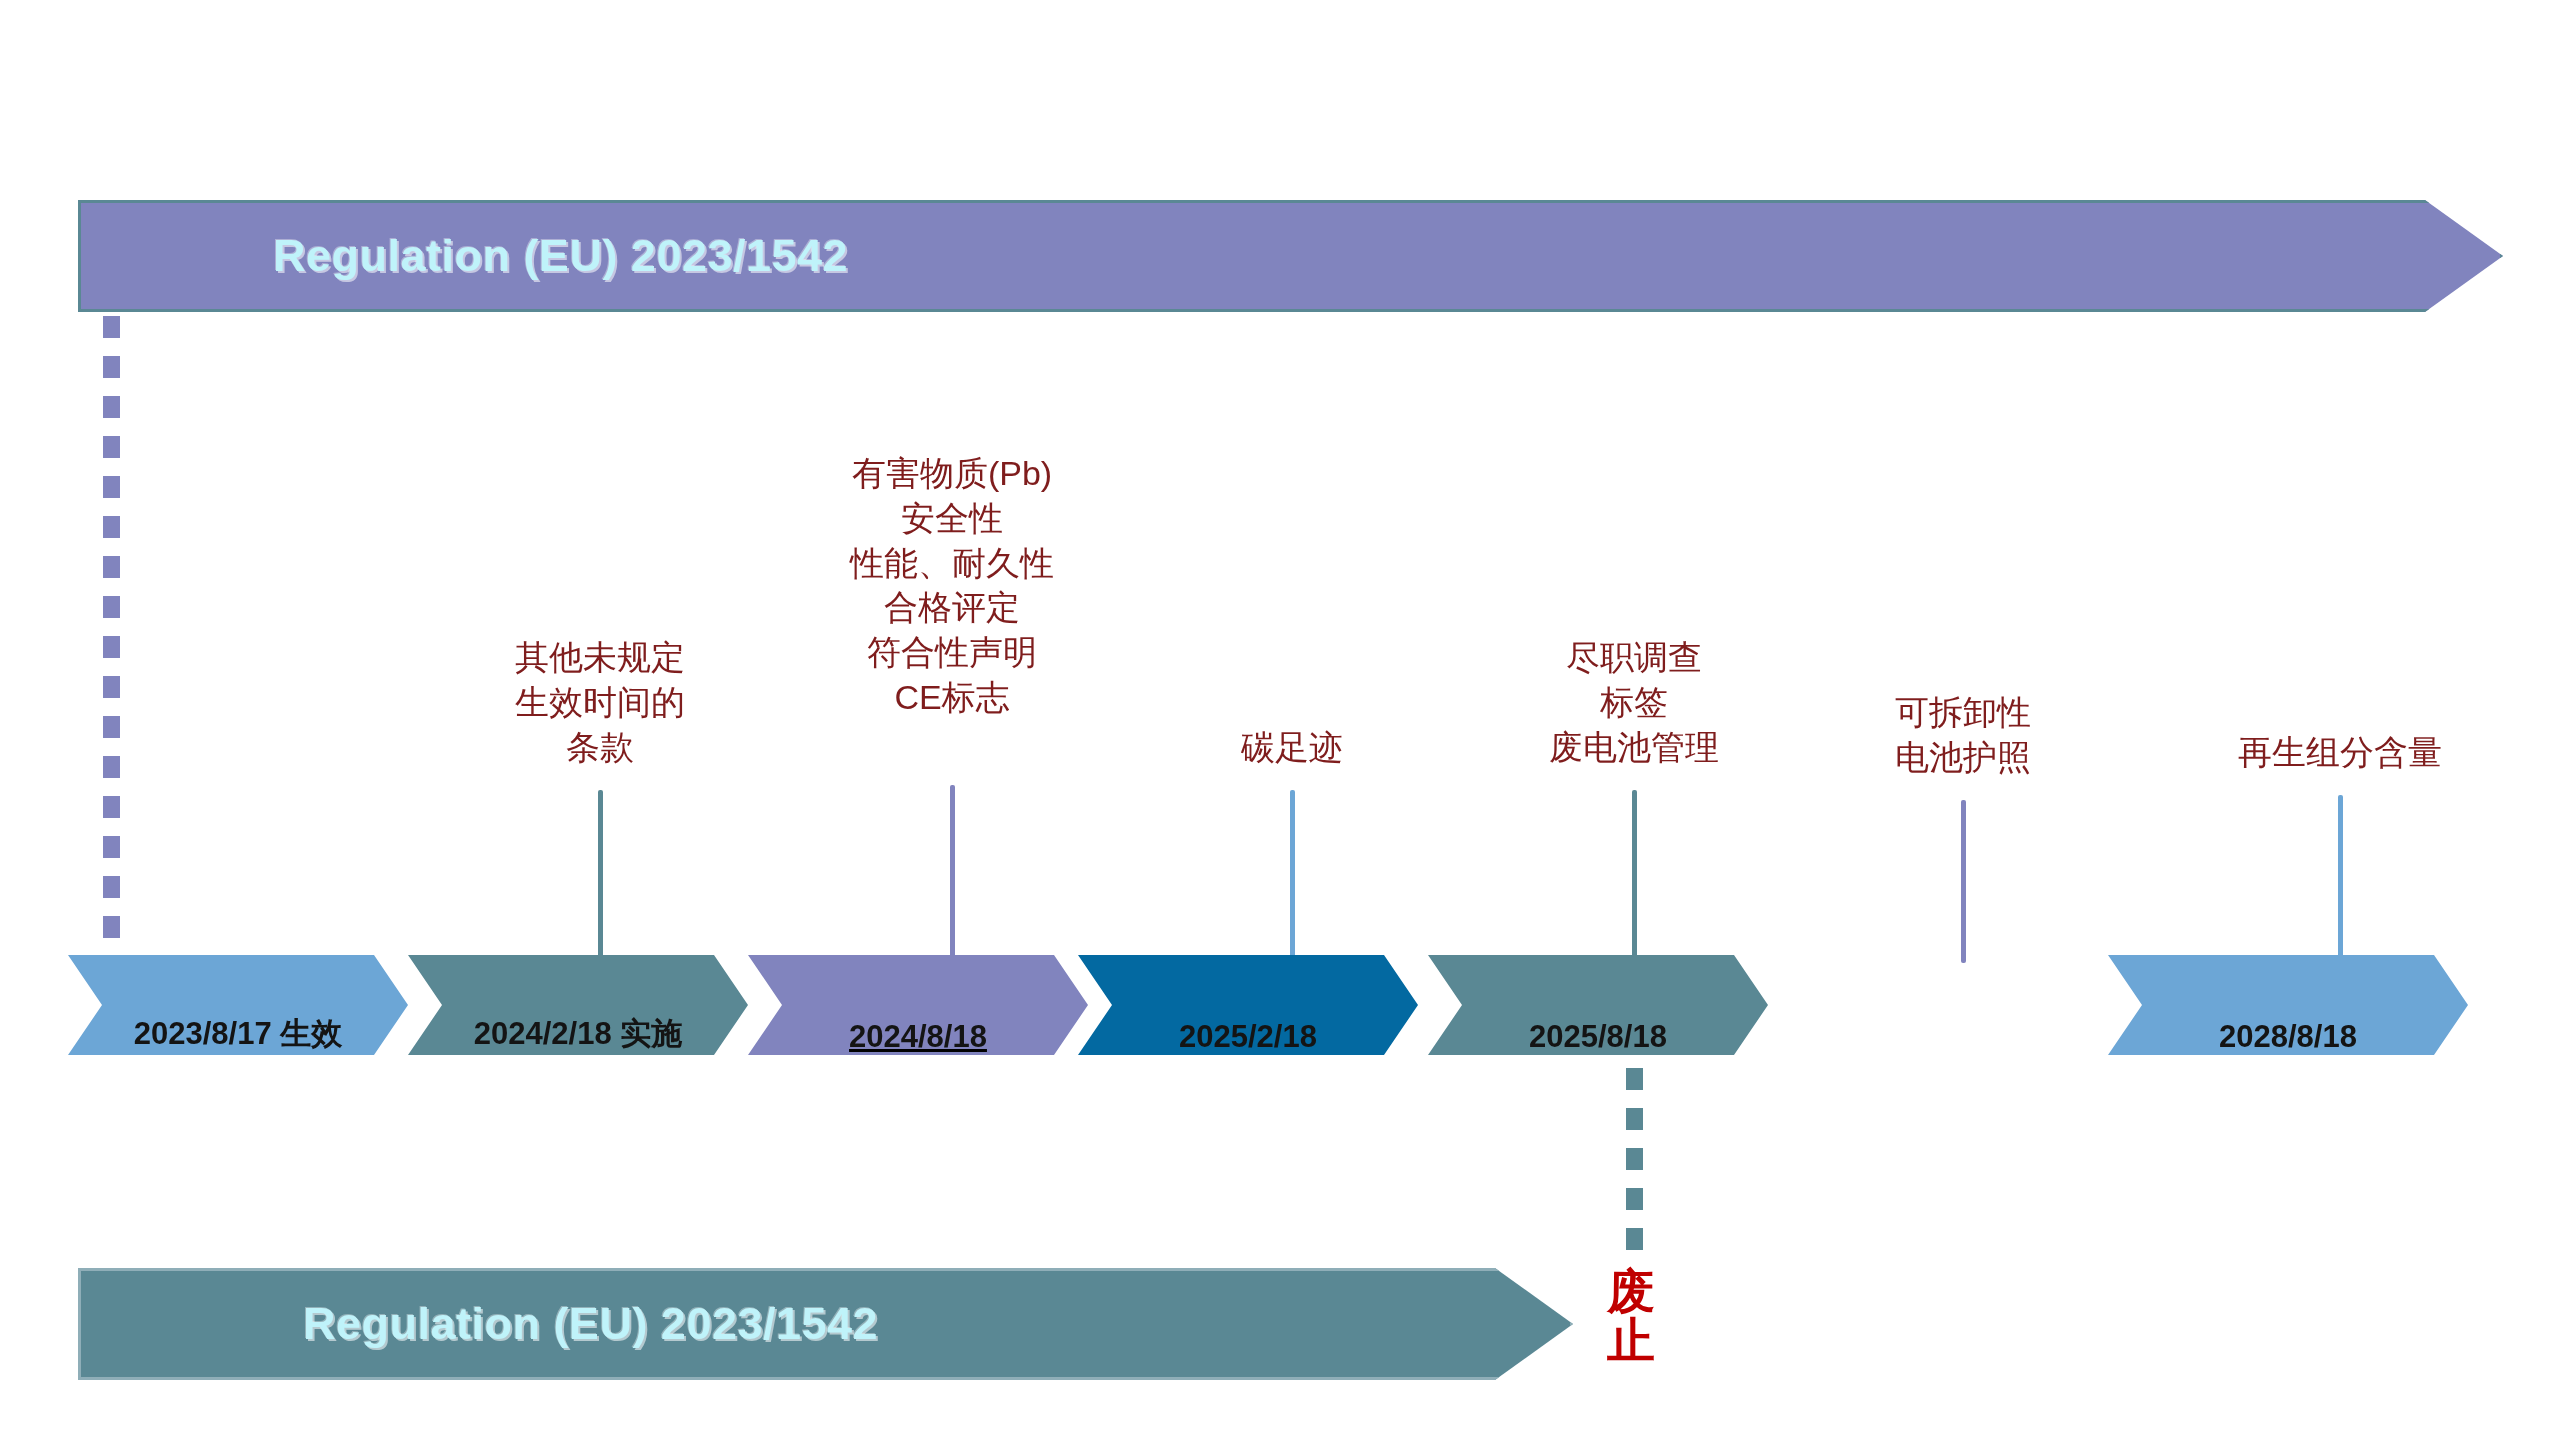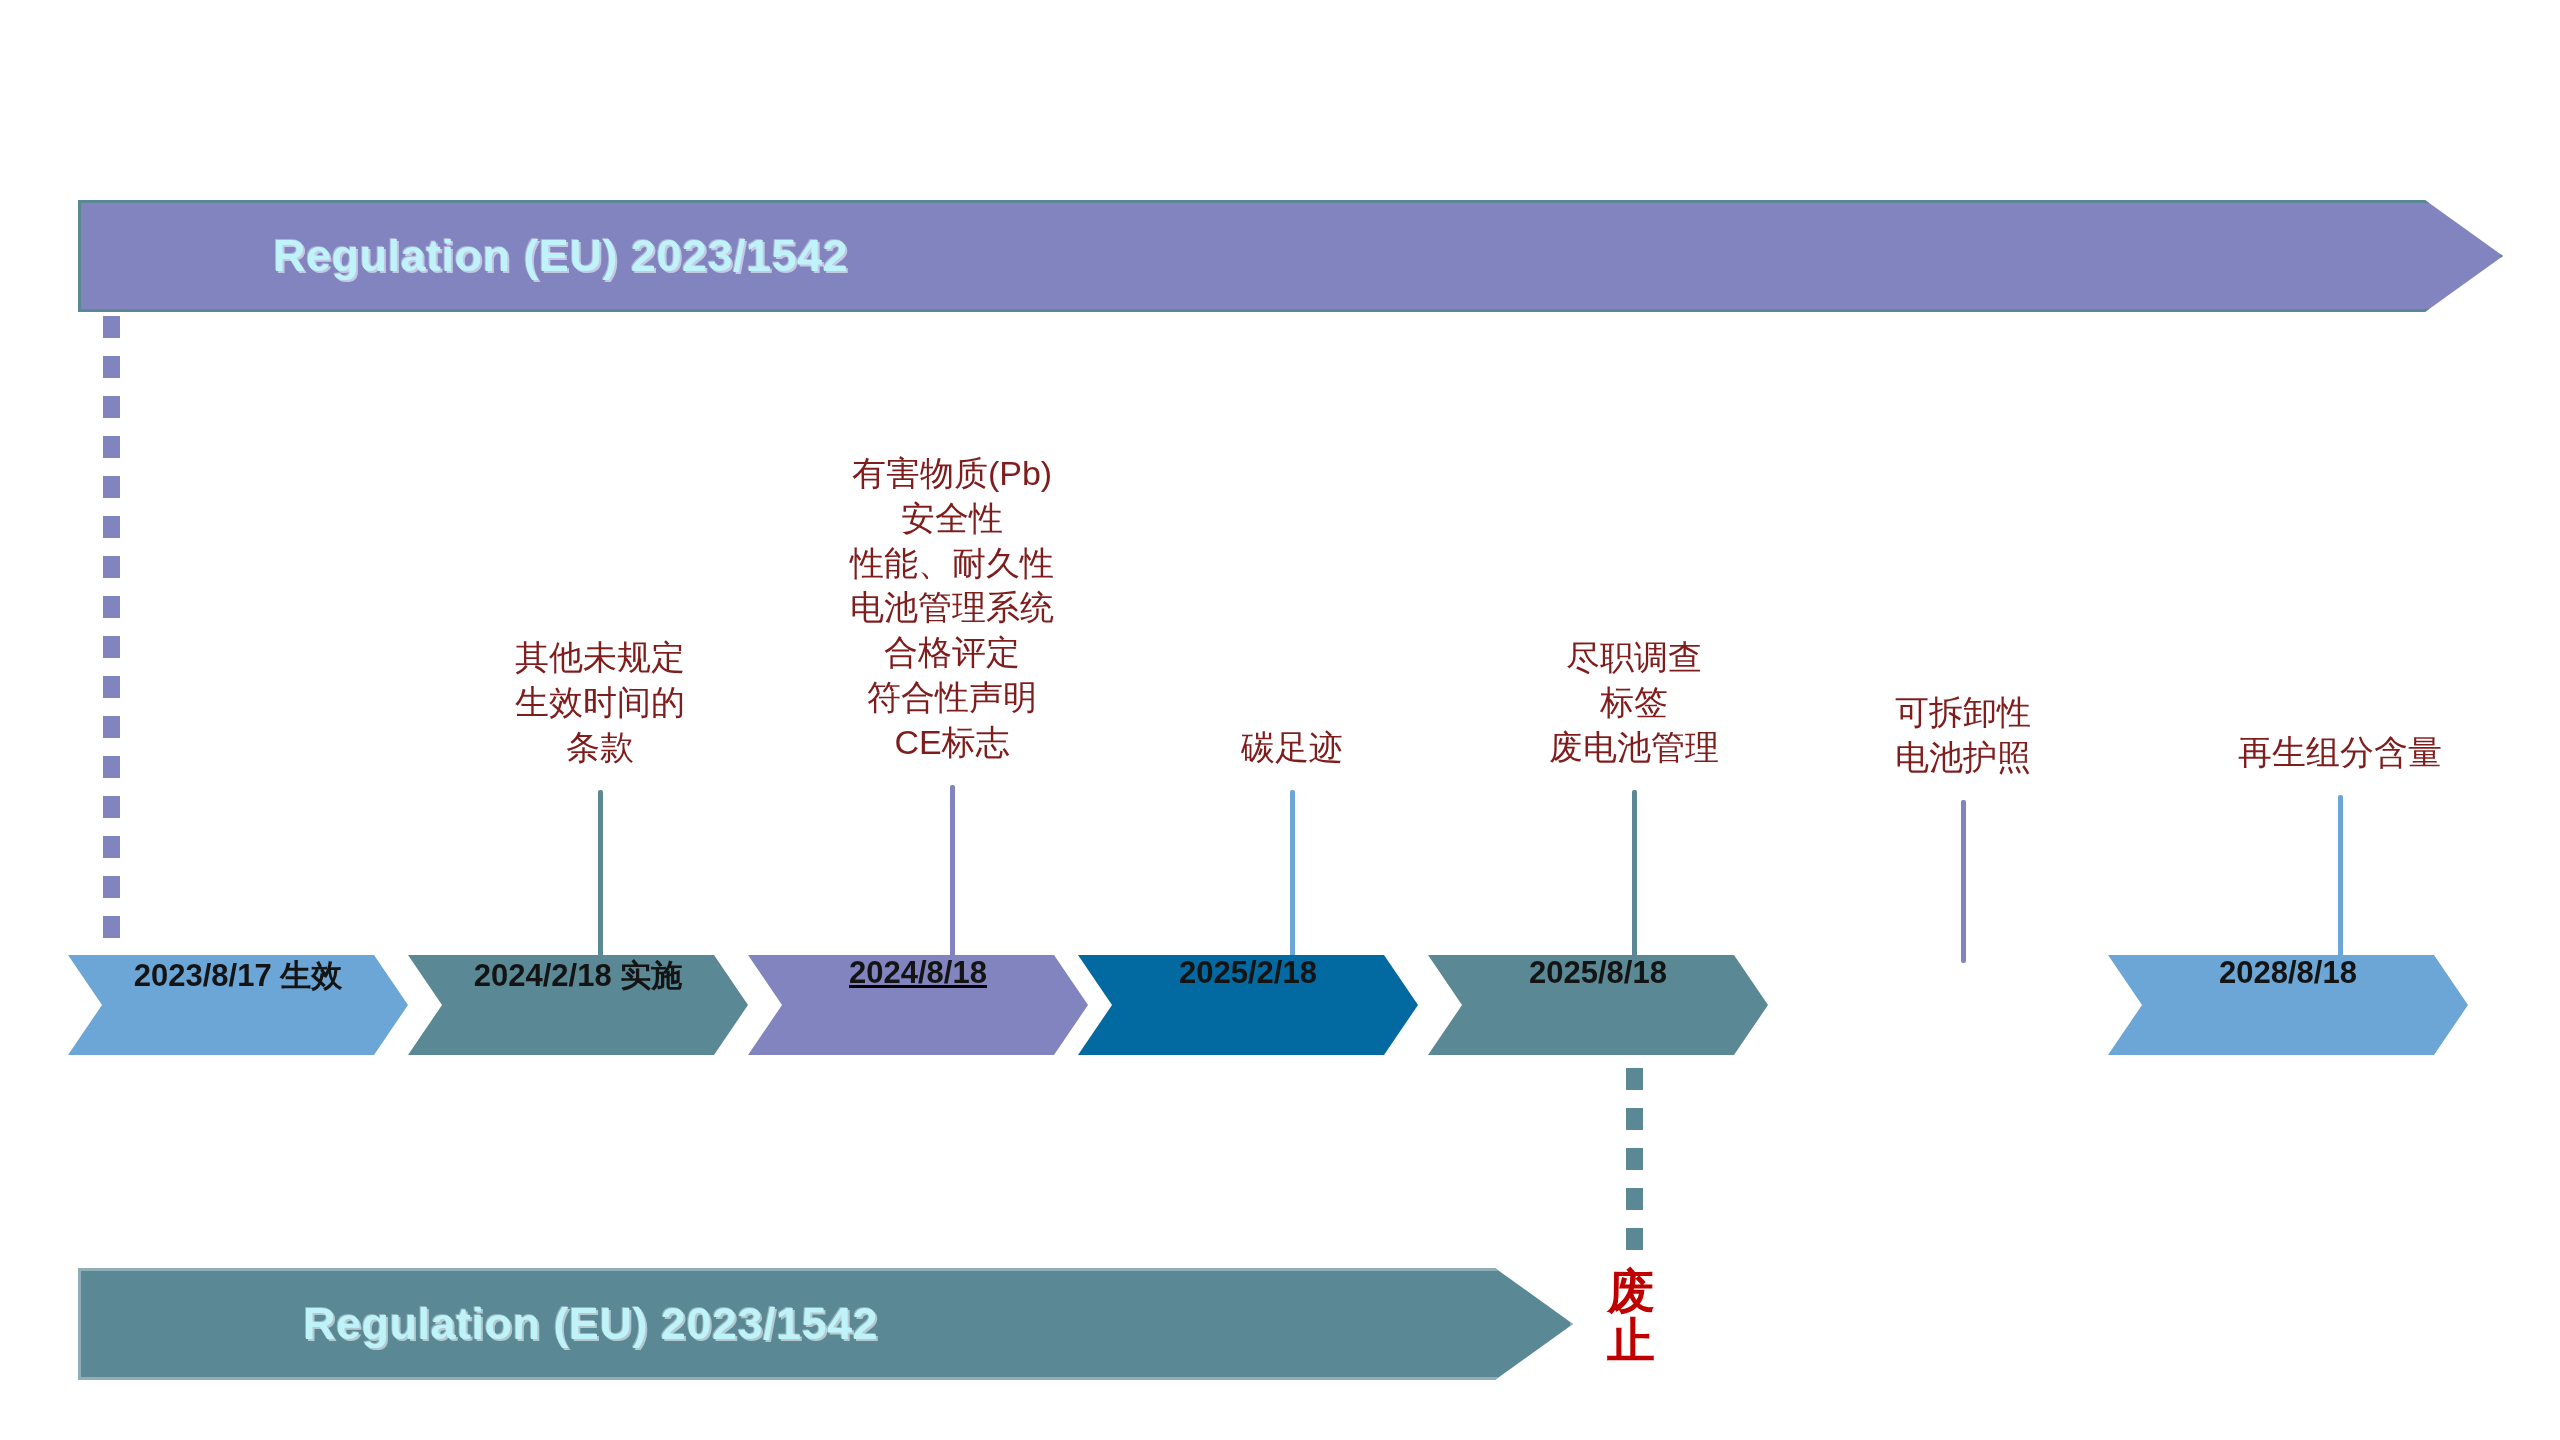--- a/index.html
+++ b/index.html
@@ -111,21 +111,21 @@
     left: 68px;
     top: 955px;
     height: 100px;
     width: 2440px;
   }
   .chevron {
     position: absolute;
     top: 0;
     height: 100px;
     display: flex;
-    align-items: flex-start;
+    align-items: flex-end;
     justify-content: center;
     box-sizing: border-box;
     clip-path: polygon(0 0, calc(100% - 34px) 0, 100% 50%, calc(100% - 34px) 100%, 0 100%, 34px 50%);
   }
   .chevron.first {
     clip-path: polygon(0 0, calc(100% - 34px) 0, 100% 50%, calc(100% - 34px) 100%, 0 100%, 34px 50%);
   }
   .chev-label {
     font-size: 31px;
     font-weight: bold;
@@ -177,21 +177,20 @@
       <div class="milestone-text" style="width: 520px; left: 340px; top: 635.36px;">
         <div>其他未规定</div>
         <div>生效时间的</div>
         <div>条款</div>
       </div>
       <div class="stem" style="left: 950px; top: 785px; height: 178px; background: rgb(129, 132, 190);"></div>
       <div class="milestone-text" style="width: 520px; left: 692px; top: 450.84px;">
         <div>有害物质(Pb)</div>
         <div>安全性</div>
         <div>性能、耐久性</div>
-        <div>电池管理系统</div>
         <div>合格评定</div>
         <div>符合性声明</div>
         <div>CE标志</div>
       </div>
       <div class="stem" style="left: 1290px; top: 790px; height: 173px; background: rgb(108, 166, 214);"></div>
       <div class="milestone-text" style="width: 520px; left: 1032px; top: 725.12px;">
         <div>碳足迹</div>
       </div>
       <div class="stem" style="left: 1632px; top: 790px; height: 173px; background: rgb(90, 136, 148);"></div>
       <div class="milestone-text" style="width: 520px; left: 1374px; top: 635.36px;">

